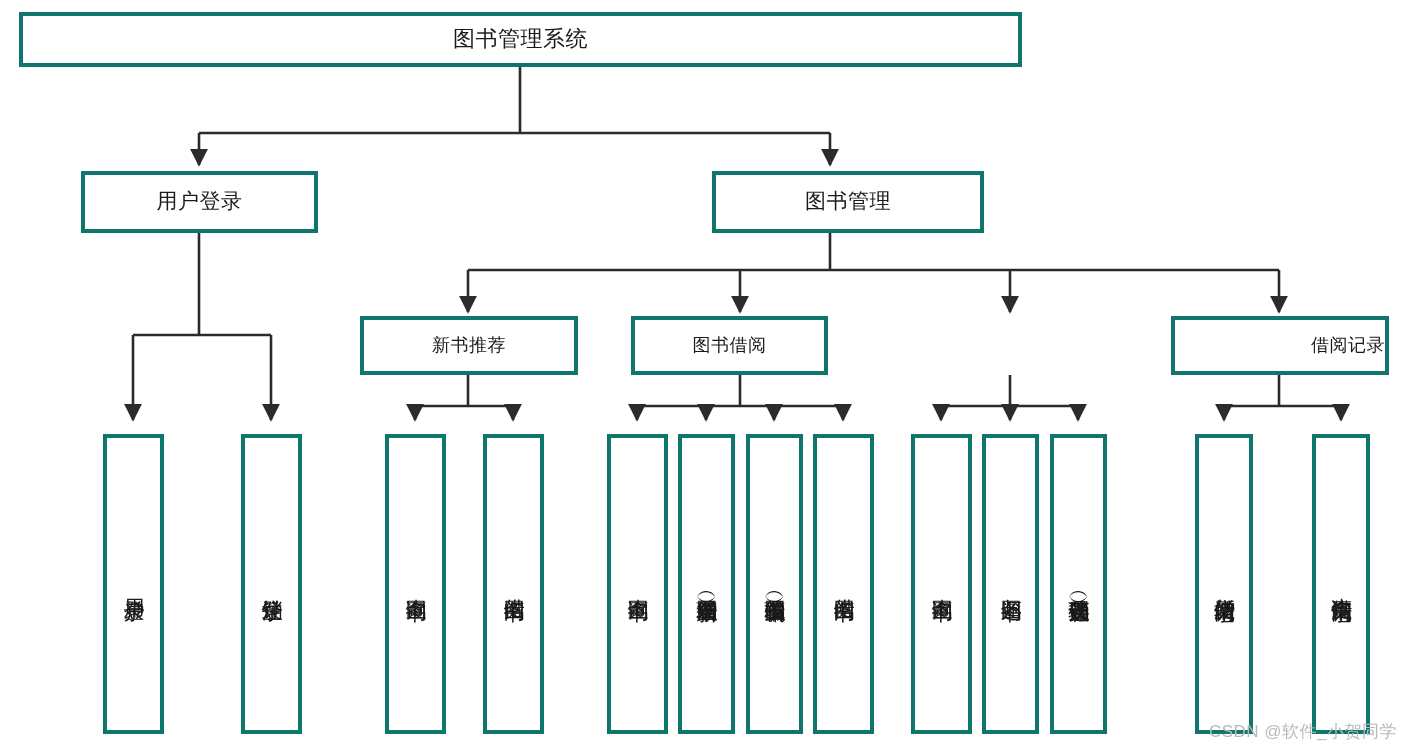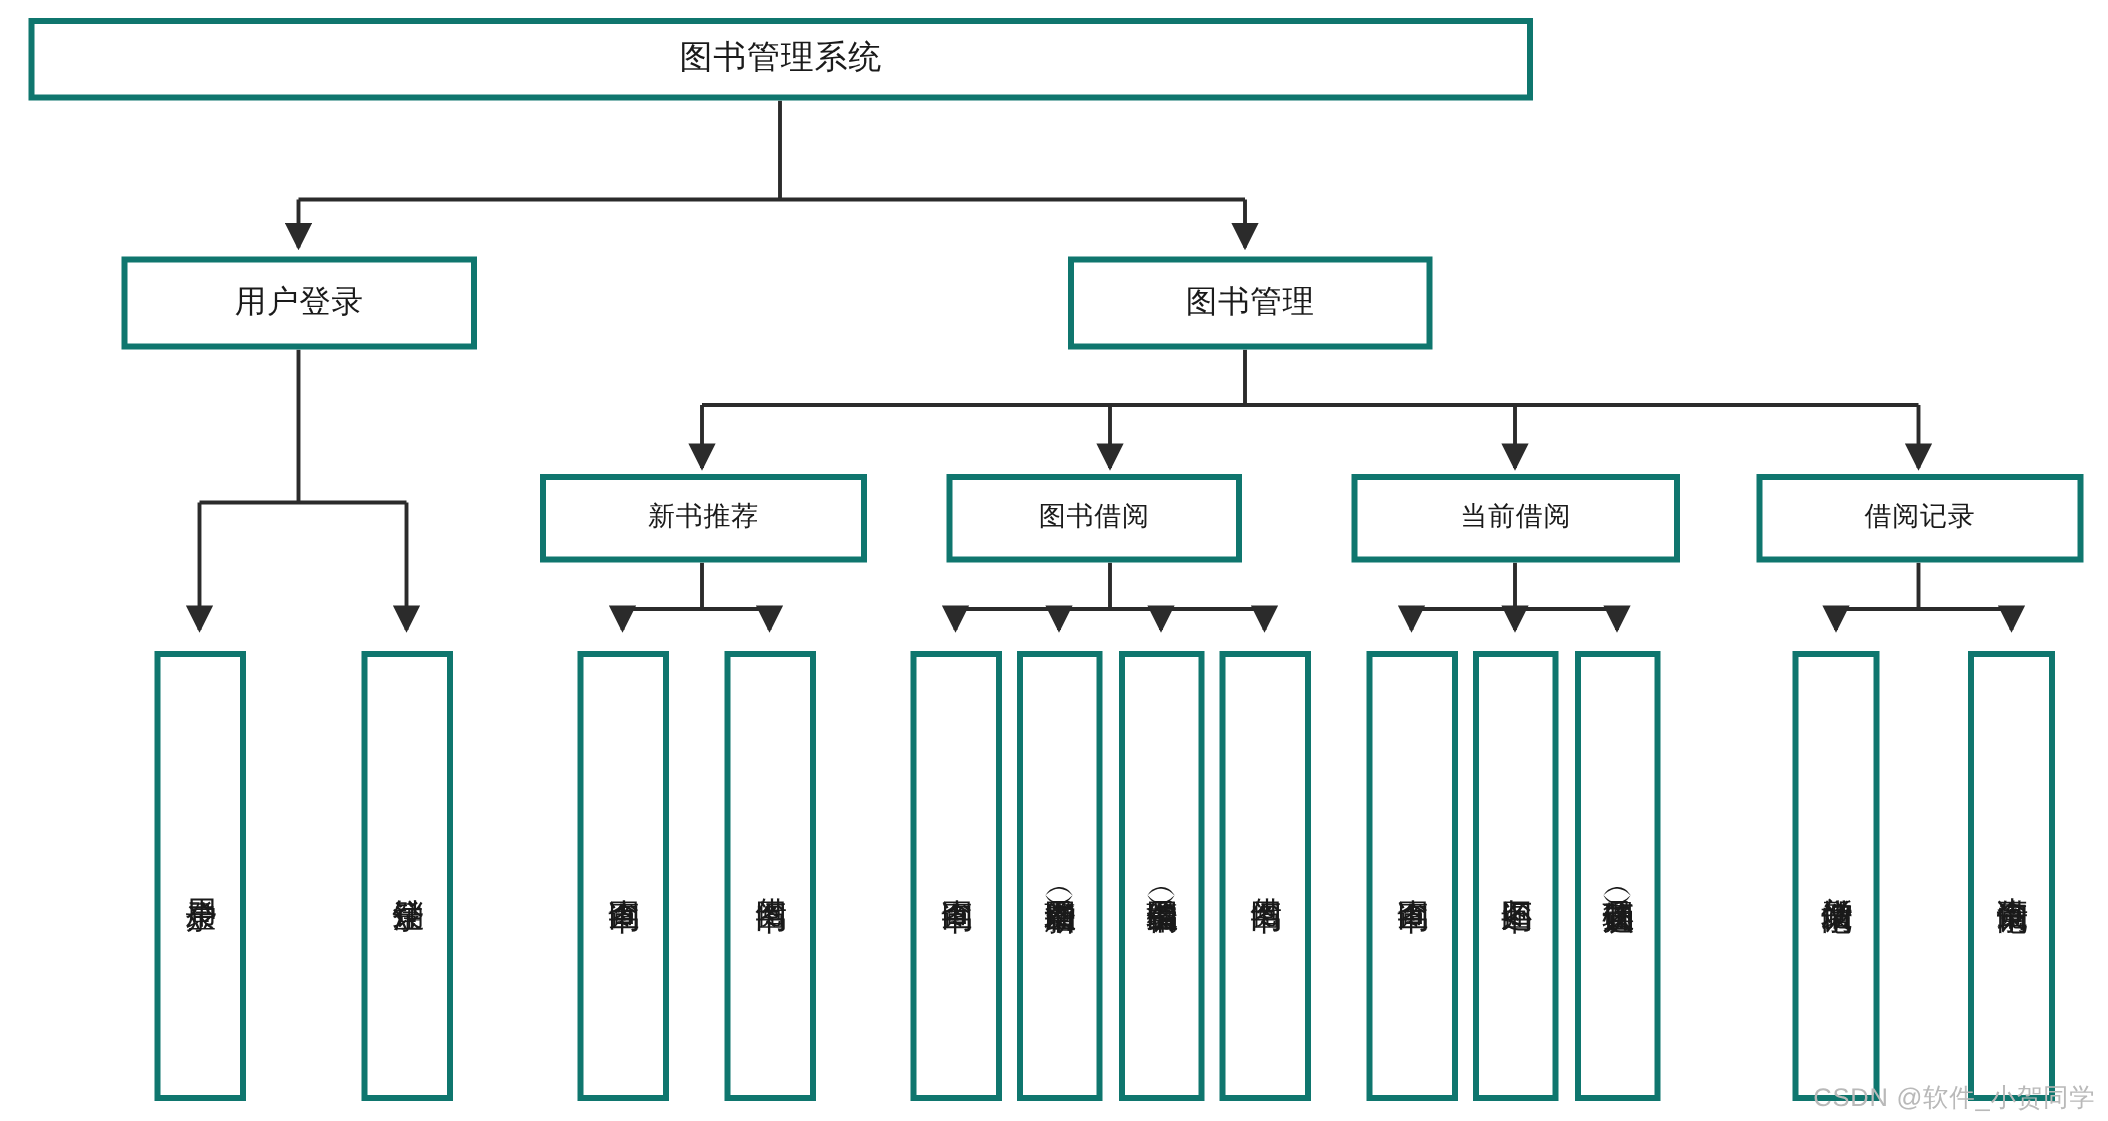--- a/index.html
+++ b/index.html
@@ -132,37 +132,34 @@
   </svg>
 
   <div class="node level-0" style="left:19px; top:12px; width:1003px; height:55px;">
     <span class="node-label">图书管理系统</span>
   </div>
 
   <div class="node level-1" style="left:81px; top:171px; width:237px; height:62px;">
     <span class="node-label">用户登录</span>
   </div>
 
-  <div class="node level-1" style="left:712px; top:171px; width:243px; height:62px;">
+  <div class="node level-1" style="left:712px; top:171px; width:272px; height:62px;">
     <span class="node-label">图书管理</span>
   </div>
 
   <div class="node level-2" style="left:360px; top:316px; width:218px; height:59px;">
     <span class="node-label">新书推荐</span>
   </div>
 
   <div class="node level-2" style="left:631px; top:316px; width:197px; height:59px;">
     <span class="node-label">图书借阅</span>
   </div>
 
-  <div class="node level-2" style="left:901px; top:316px; width:219px; height:59px;">
-    <span class="node-label">当前借阅</span>
-  </div>
-
-  <div class="node level-2" style="left:1171px; top:316px; width:218px; height:59px;">
+
+  <div class="node level-2" style="left:1171px; top:316px; width:218px; height:59px;justify-content:flex-end;">
     <span class="node-label">借阅记录</span>
   </div>
 
   <div class="node leaf" style="left:103px; top:434px; width:61px; height:300px;">
     <span class="node-label">用户登录</span>
   </div>
 
   <div class="node leaf" style="left:241px; top:434px; width:61px; height:300px;">
     <span class="node-label">注销登录</span>
   </div>

